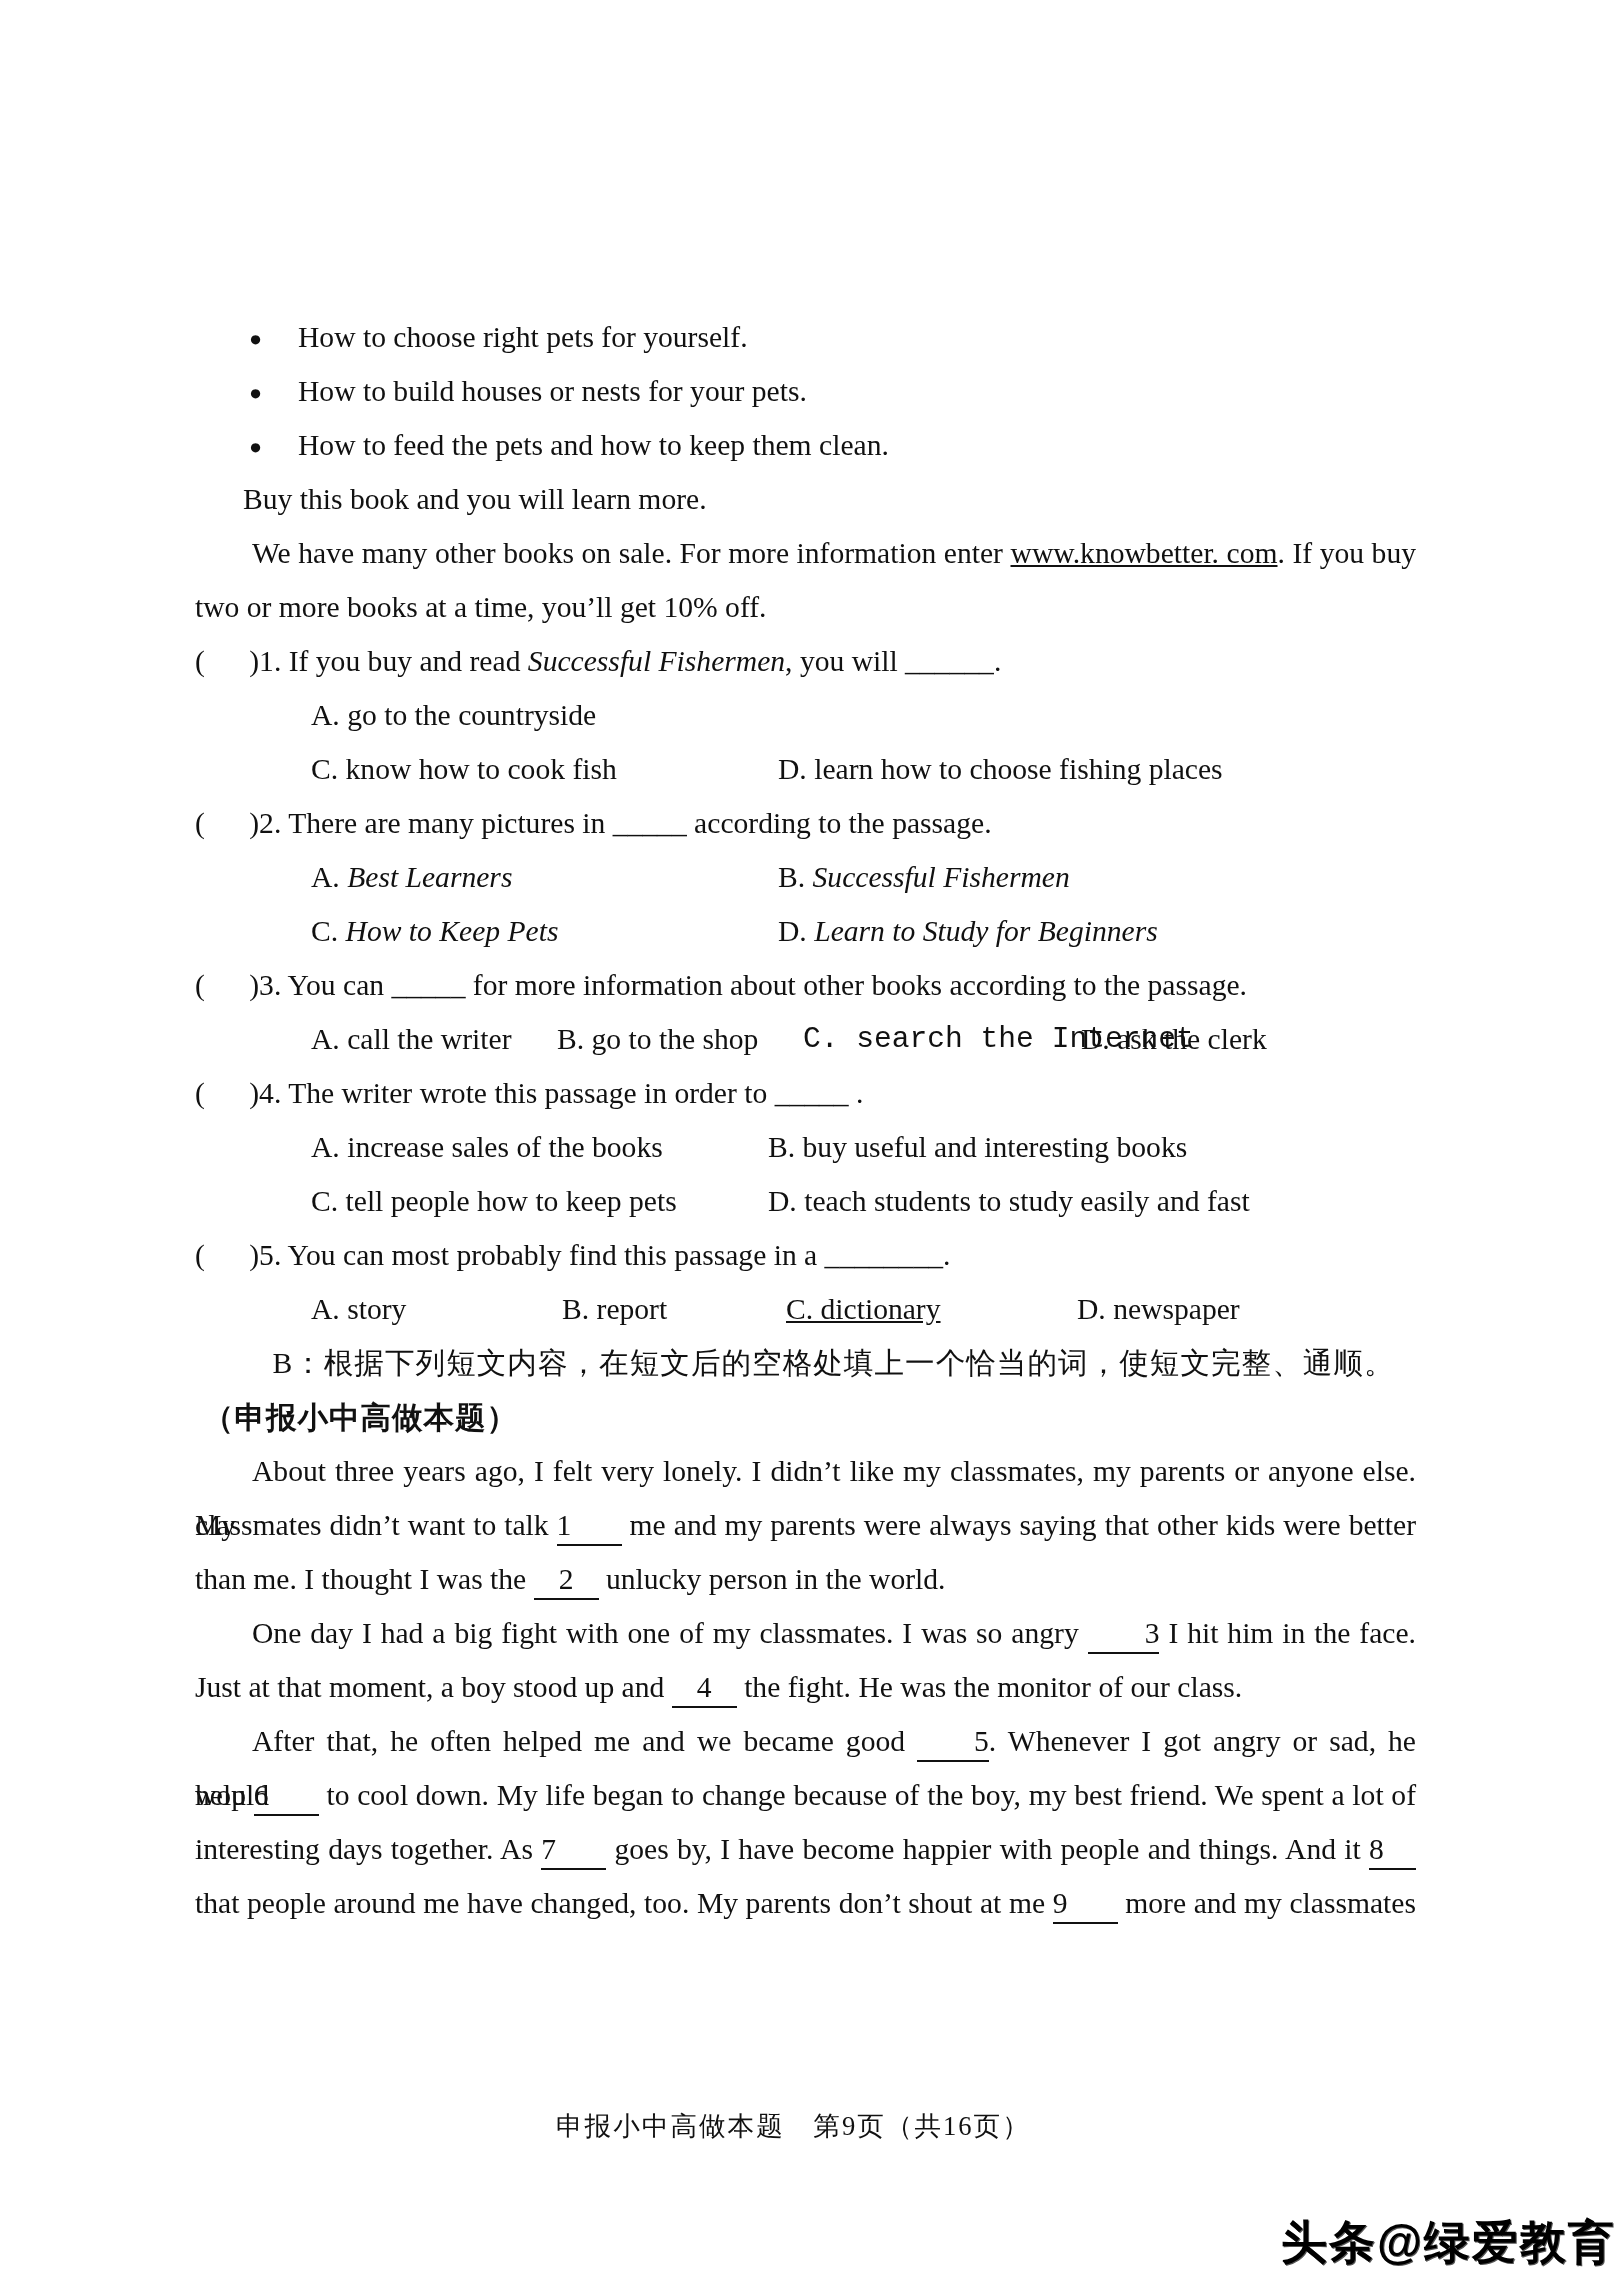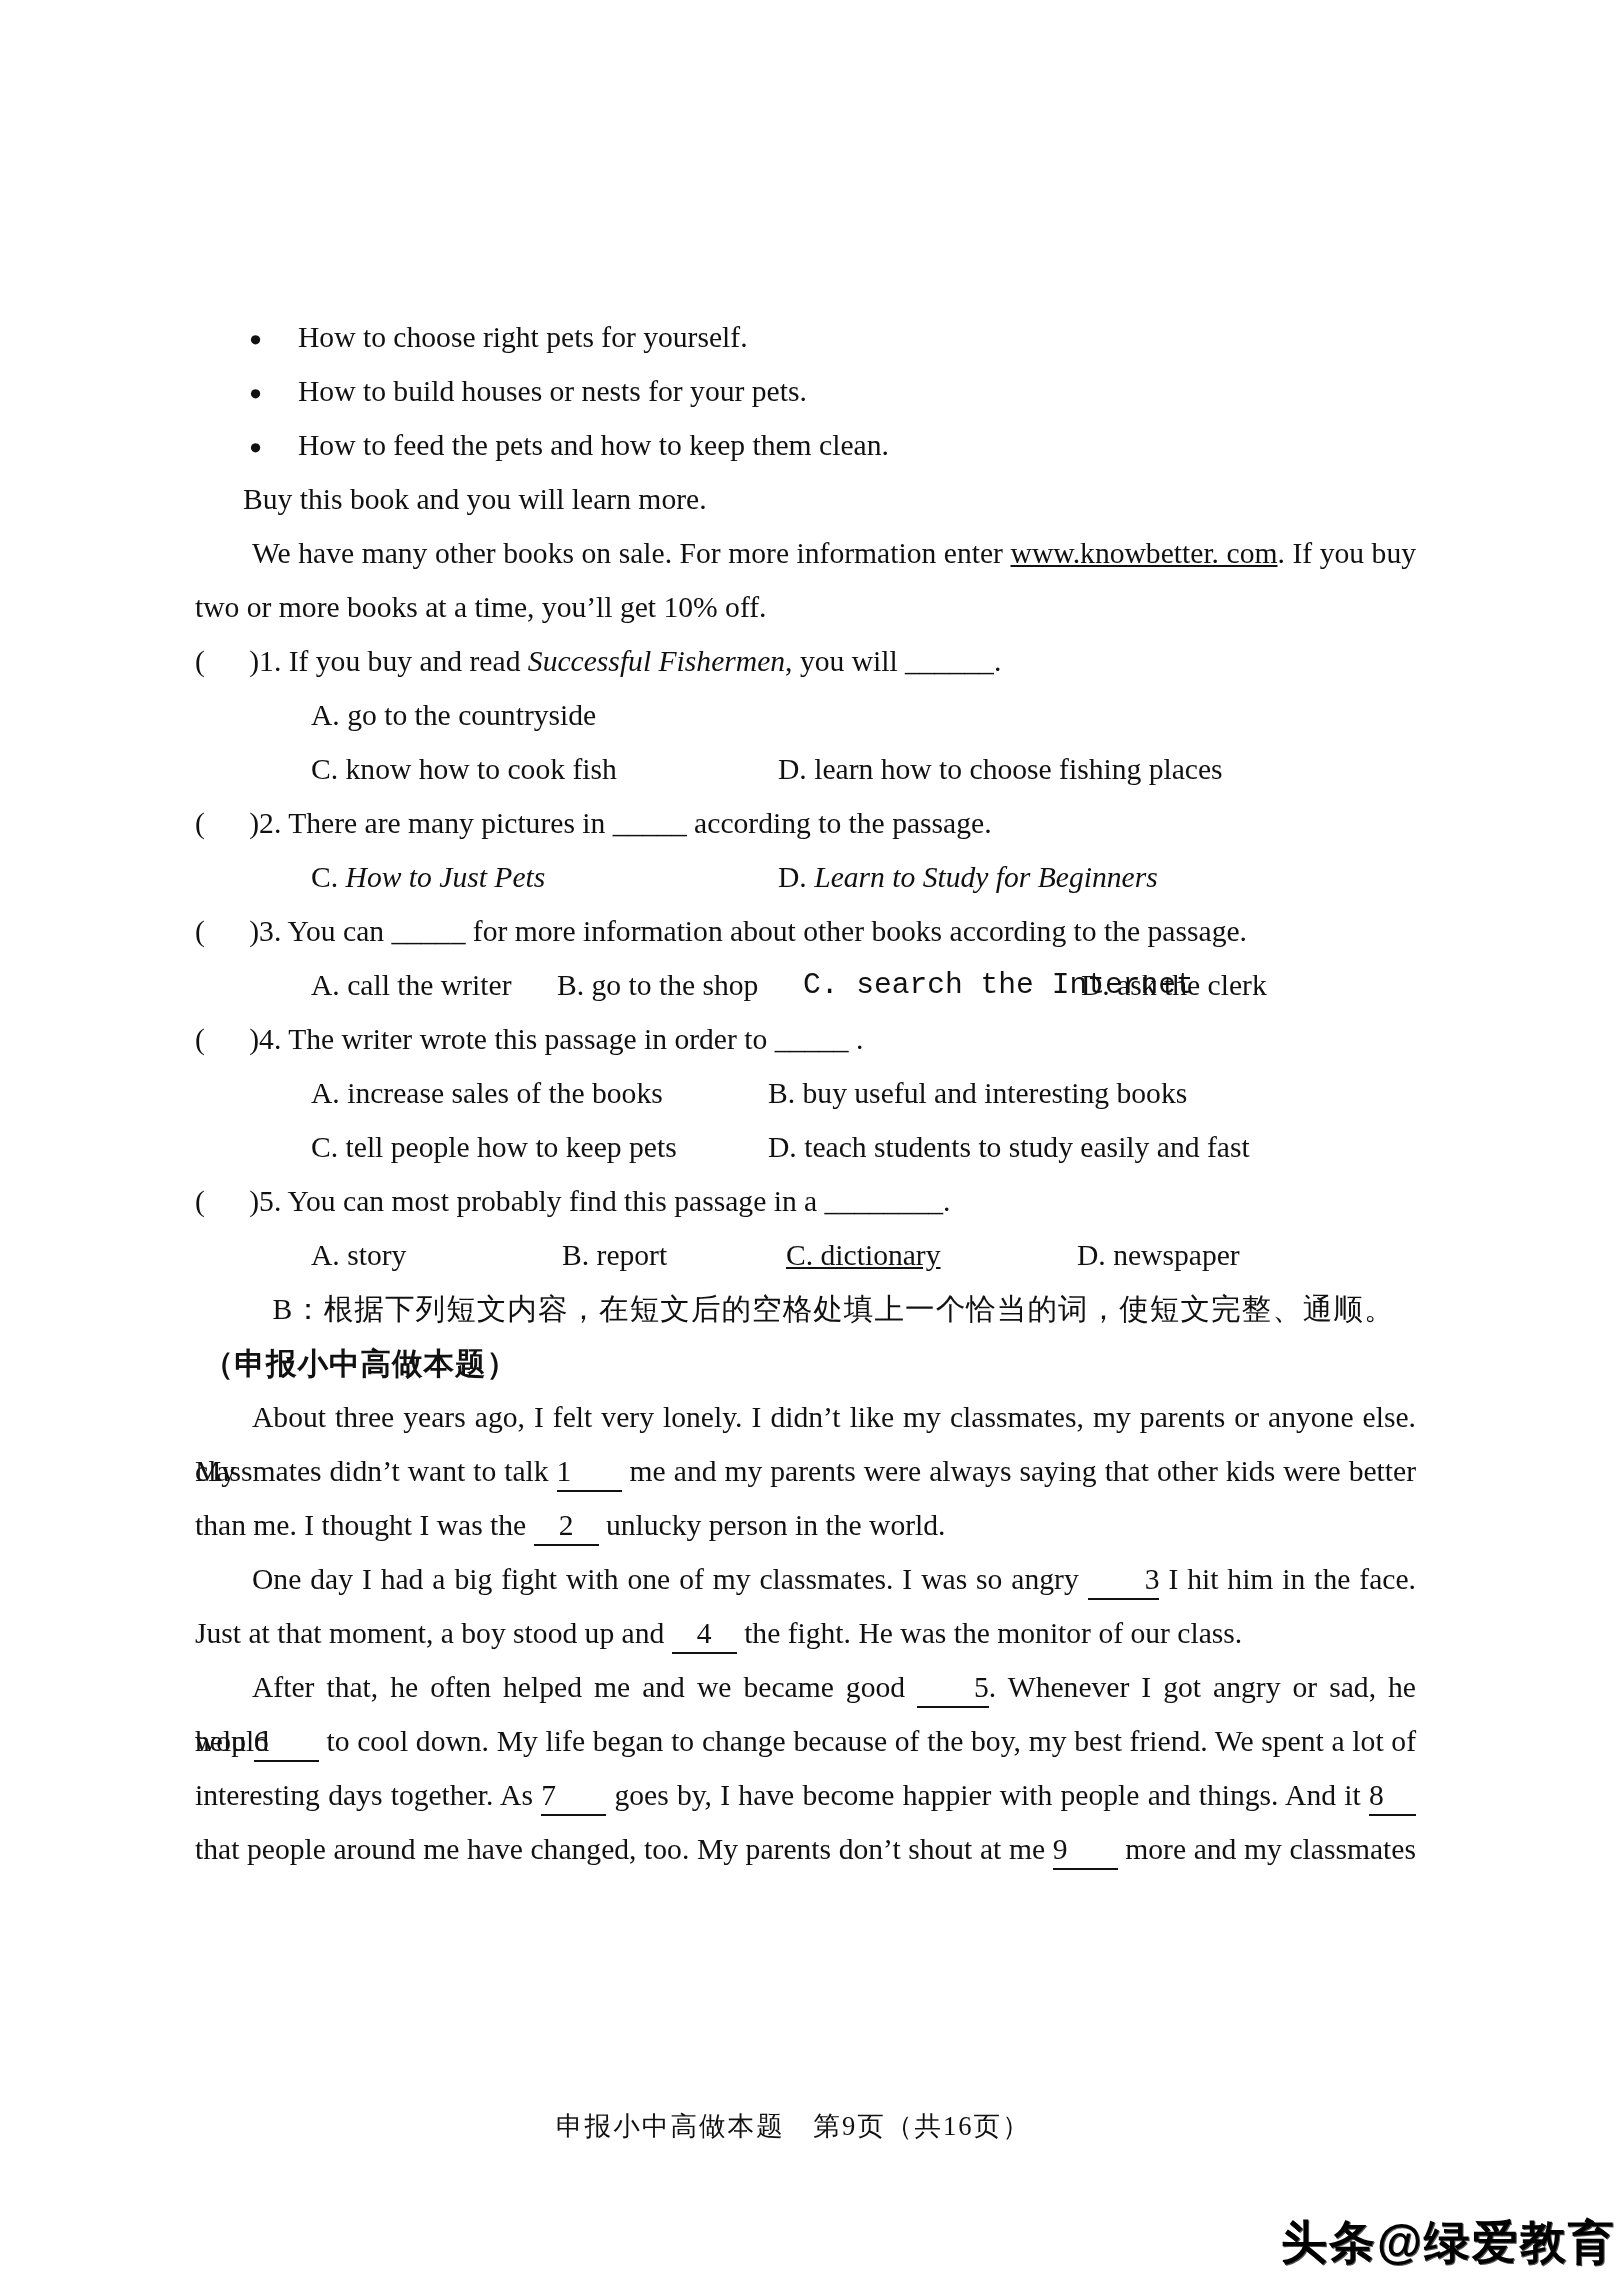--- a/index.html
+++ b/index.html
@@ -90,21 +90,22 @@
   <div class="ln ind49">Buy this book and you will learn more.</div>
 
   <div class="ln just ind58"><span>We have many other books on sale. For more information enter </span><span class="url">www.knowbetter. com</span><span>. If you buy</span></div>
   <div class="ln">two or more books at a time, you’ll get 10% off.</div>
 
   <div class="ln"><span>(      )1. If you buy and read </span><span class="it">Successful Fishermen</span><span>, you will ______.</span></div>
   <div class="ln optrow"><span class="w474">A. go to the countryside</span></div>
   <div class="ln optrow"><span class="w474">C. know how to cook fish</span><span>D. learn how to choose fishing places</span></div>
 
   <div class="ln">(      )2. There are many pictures in _____ according to the passage.</div>
-  <div class="ln optrow"><span class="w474"><span>C. </span><span class="it">How to Just Pets</span></span><span><span>D. </span><span class="it">Learn to Study for Beginners</span></span></div>
+  <div class="ln optrow"><span class="w474"><span>A. </span><span class="it">Best Learners</span></span><span><span>B. </span><span class="it">Successful Fishermen</span></span></div>
+  <div class="ln optrow"><span class="w474"><span>C. </span><span class="it">How to Keep Pets</span></span><span><span>D. </span><span class="it">Learn to Study for Beginners</span></span></div>
 
   <div class="ln">(      )3. You can _____ for more information about other books according to the passage.</div>
   <div class="ln optrow"><span class="q3a">A. call the writer</span><span class="q3b">B. go to the shop</span><span class="q3c">C. search the Internet</span><span>D. ask the clerk</span></div>
 
   <div class="ln">(      )4. The writer wrote this passage in order to _____ .</div>
   <div class="ln optrow"><span class="w464">A. increase sales of the books</span><span>B. buy useful and interesting books</span></div>
   <div class="ln optrow"><span class="w464">C. tell people how to keep pets</span><span>D. teach students to study easily and fast</span></div>
 
   <div class="ln">(      )5. You can most probably find this passage in a ________.</div>
   <div class="ln optrow"><span class="q5a">A. story</span><span class="q5b">B. report</span><span class="q5c">C. dictionary</span><span>D. newspaper</span></div>

